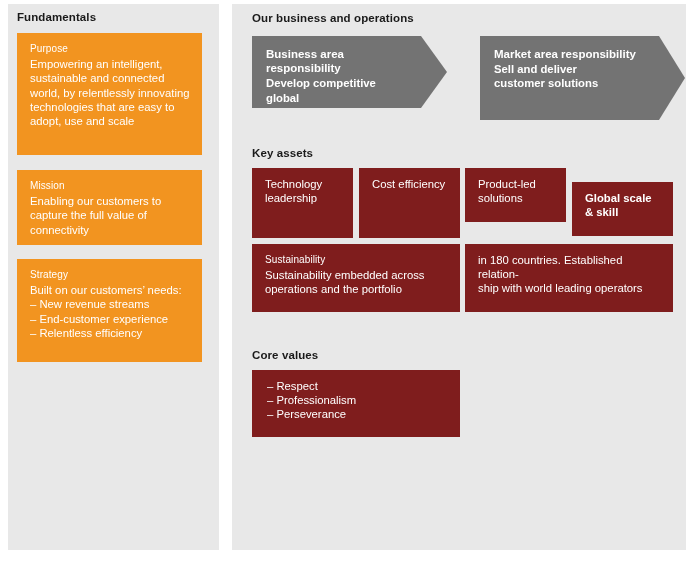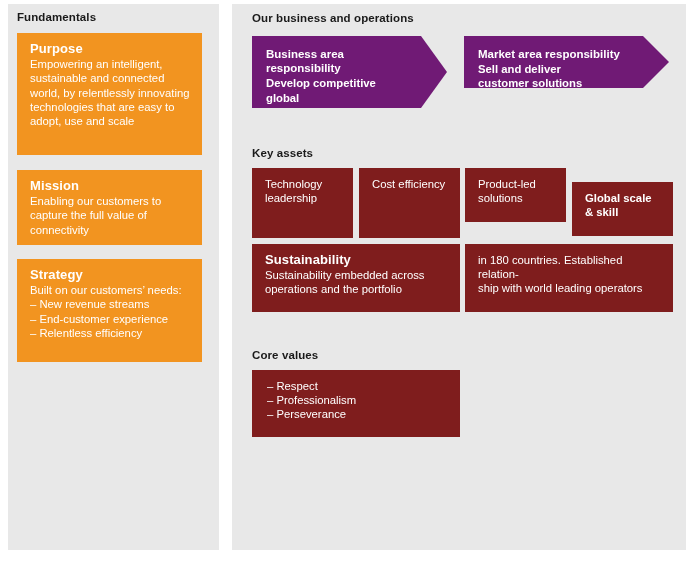--- a/index.html
+++ b/index.html
@@ -39,31 +39,31 @@
     box-sizing: border-box;
     padding: 9px 12px 9px 13px;
     line-height: 14.2px;
     font-size: 11.3px;
   }
   .card.orange { background: #f29420; }
   .card.blue   { background: #7f1d1d; }
 
   .card .ttl {
     display: block;
-    font-weight: bold;
-    font-size: 13px;
+    font-weight: normal;
+    font-size: 10px;
     margin-bottom: 1px;
     letter-spacing: 0.1px;
   }
   .card .bdy { display: block; white-space: pre-line; }
 
   
   .arrow {
     position: absolute;
-    background: #701a75;
+    background: #737373;
     color: #ffffff;
     box-sizing: border-box;
     padding: 11px 40px 11px 14px;
     line-height: 14.2px;
     font-size: 11.3px;
     -webkit-clip-path: polygon(0 0, calc(100% - 26px) 0, 100% 50%, calc(100% - 26px) 100%, 0 100%);
     clip-path: polygon(0 0, calc(100% - 26px) 0, 100% 50%, calc(100% - 26px) 100%, 0 100%);
   }
   .arrow .ttl {
     display: block;
@@ -76,21 +76,21 @@
   
   #card-purpose  { left: 17px; top: 33px;  width: 185px; height: 122px; }
   #card-mission  { left: 17px; top: 170px; width: 185px; height: 75px; }
   #card-strategy { left: 17px; top: 259px; width: 185px; height: 103px; }
 
   #title-fundamentals { left: 17px; top: 11px; }
 
   
   #title-business { left: 252px; top: 12px; }
   #arrow-business { left: 252px; top: 36px; width: 195px; height: 72px; }
-  #arrow-market   { left: 464px; top: 36px; width: 205px; height: 52px; }
+  #arrow-market   { left: 480px; top: 36px; width: 205px; height: 84px; }
 
   #title-keyassets { left: 252px; top: 147px; }
   #ka-1 { left: 252px; top: 168px; width: 101px; height: 70px; }
   #ka-2 { left: 359px; top: 168px; width: 101px; height: 70px; }
   #ka-3 { left: 465px; top: 168px; width: 101px; height: 54px; }
   #ka-4 { left: 572px; top: 182px; width: 101px; height: 54px; font-weight: bold; }
 
   #ka-sustainability { left: 252px; top: 244px; width: 208px; height: 68px; }
   #ka-customers      { left: 465px; top: 244px; width: 208px; height: 68px; }
 

